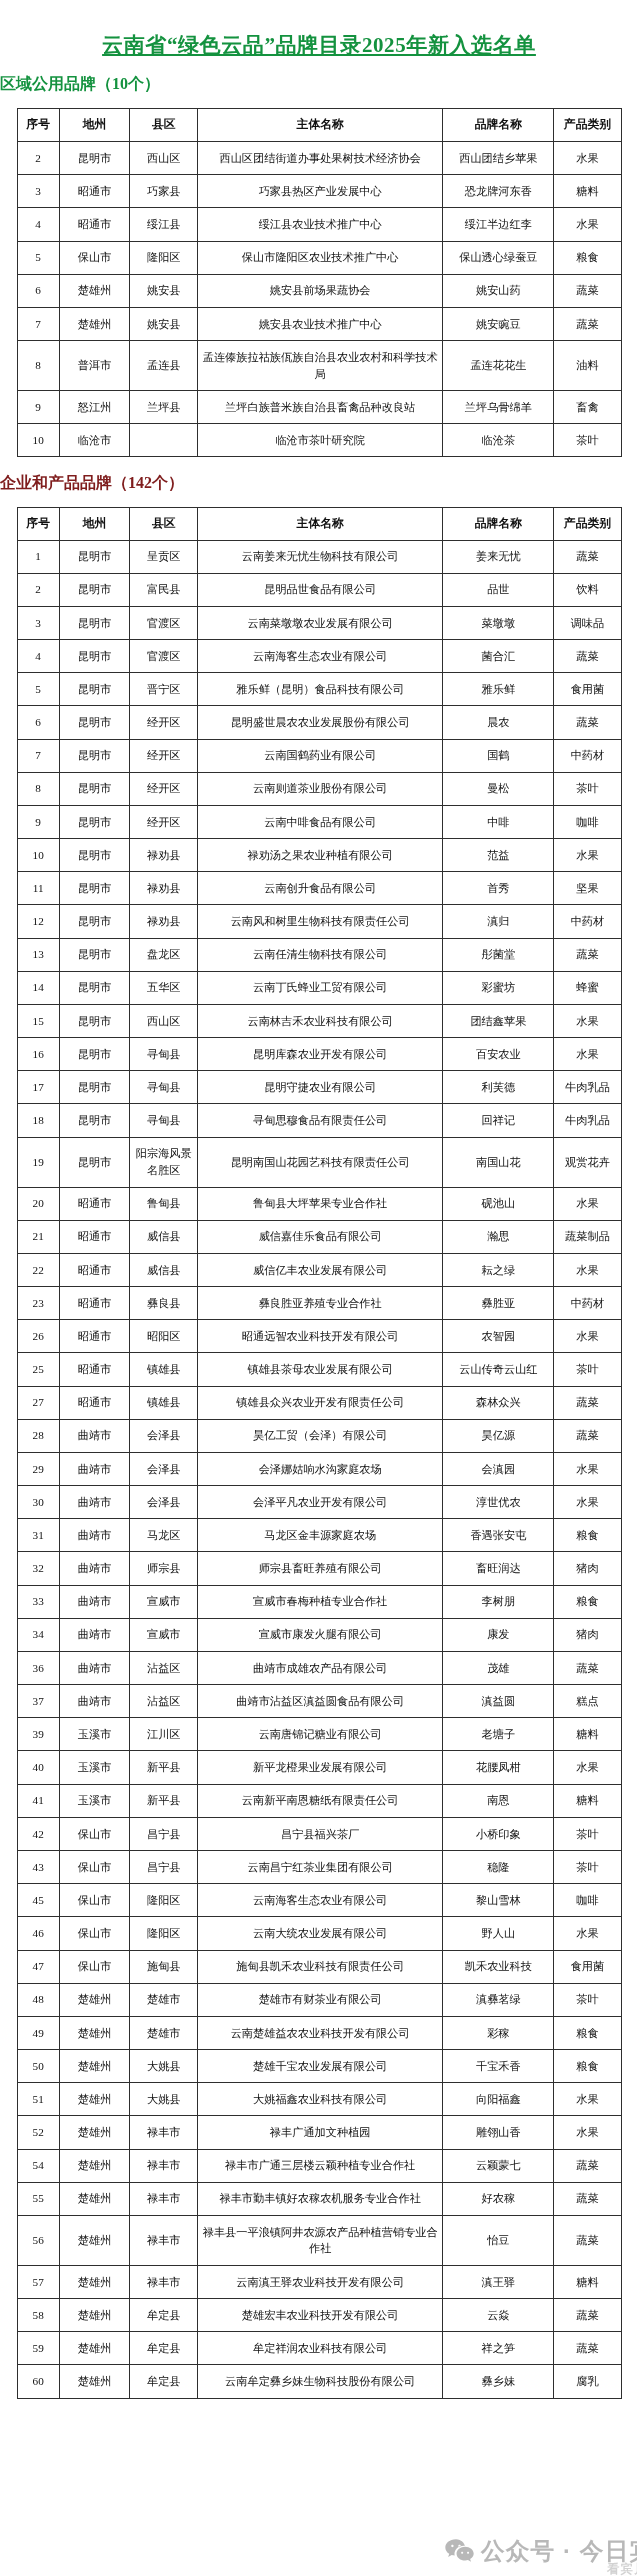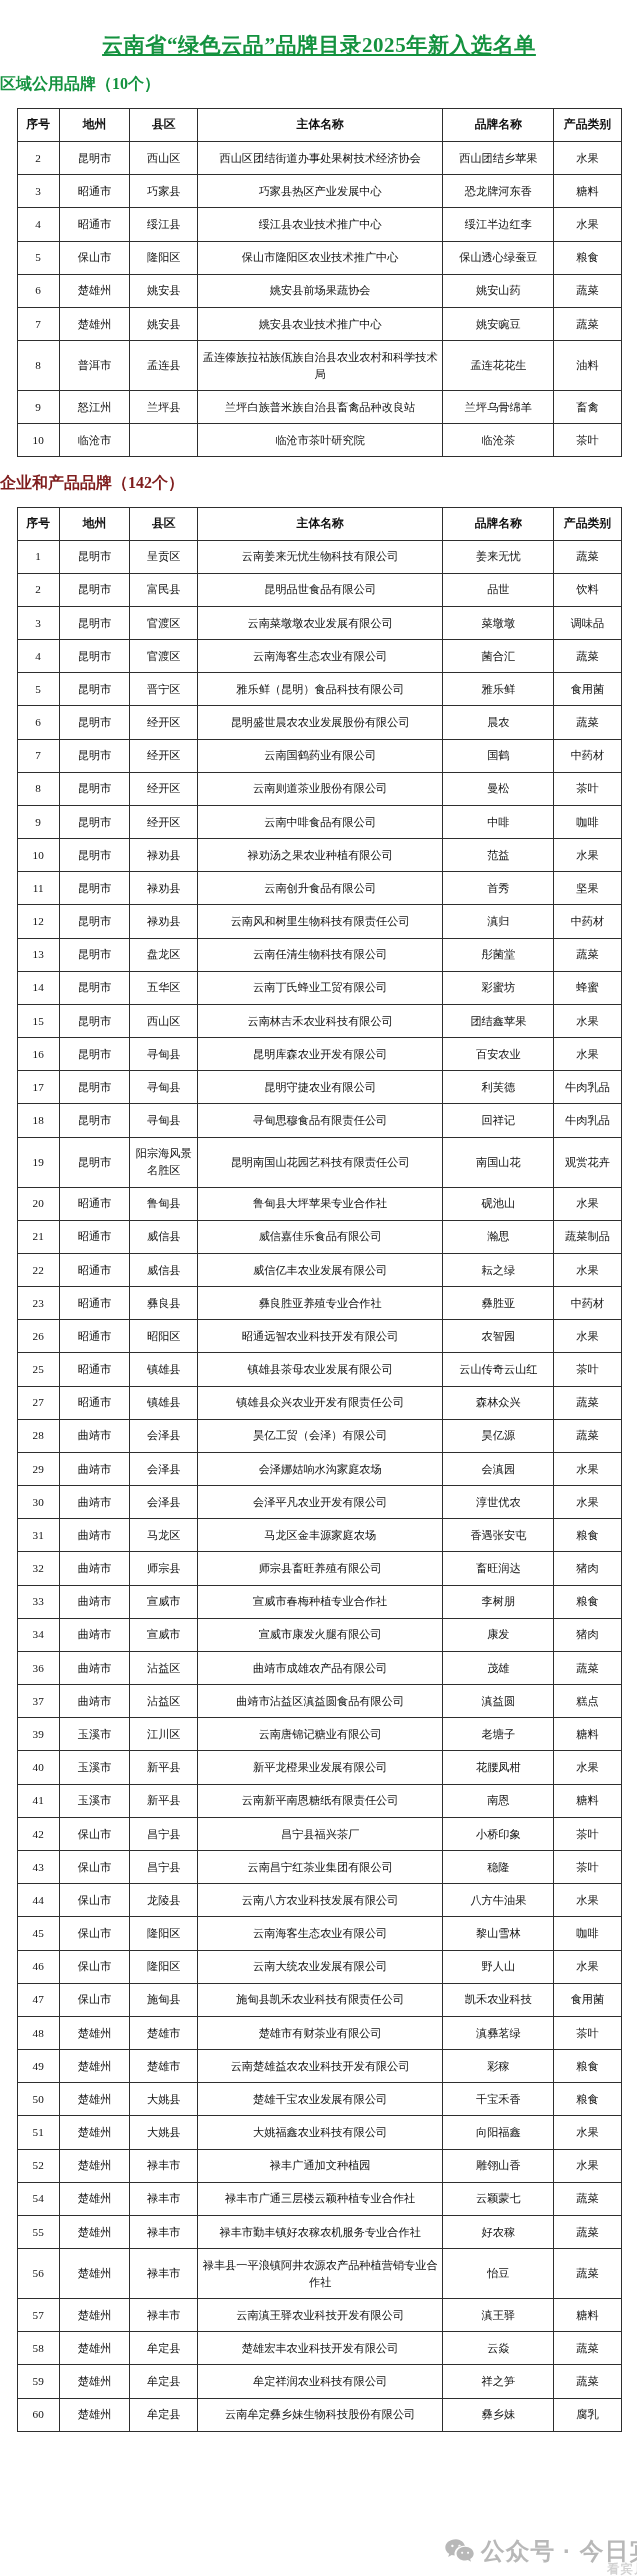--- a/index.html
+++ b/index.html
@@ -493,28 +493,20 @@
         </tr>
         <tr>
           <td>43</td>
           <td>保山市</td>
           <td>昌宁县</td>
           <td>云南昌宁红茶业集团有限公司</td>
           <td>稳隆</td>
           <td>茶叶</td>
         </tr>
         <tr>
-          <td>44</td>
-          <td>保山市</td>
-          <td>龙陵县</td>
-          <td>云南八方农业科技发展有限公司</td>
-          <td>八方牛油果</td>
-          <td>水果</td>
-        </tr>
-        <tr>
           <td>45</td>
           <td>保山市</td>
           <td>隆阳区</td>
           <td>云南海客生态农业有限公司</td>
           <td>黎山雪林</td>
           <td>咖啡</td>
         </tr>
         <tr>
           <td>46</td>
           <td>保山市</td>

